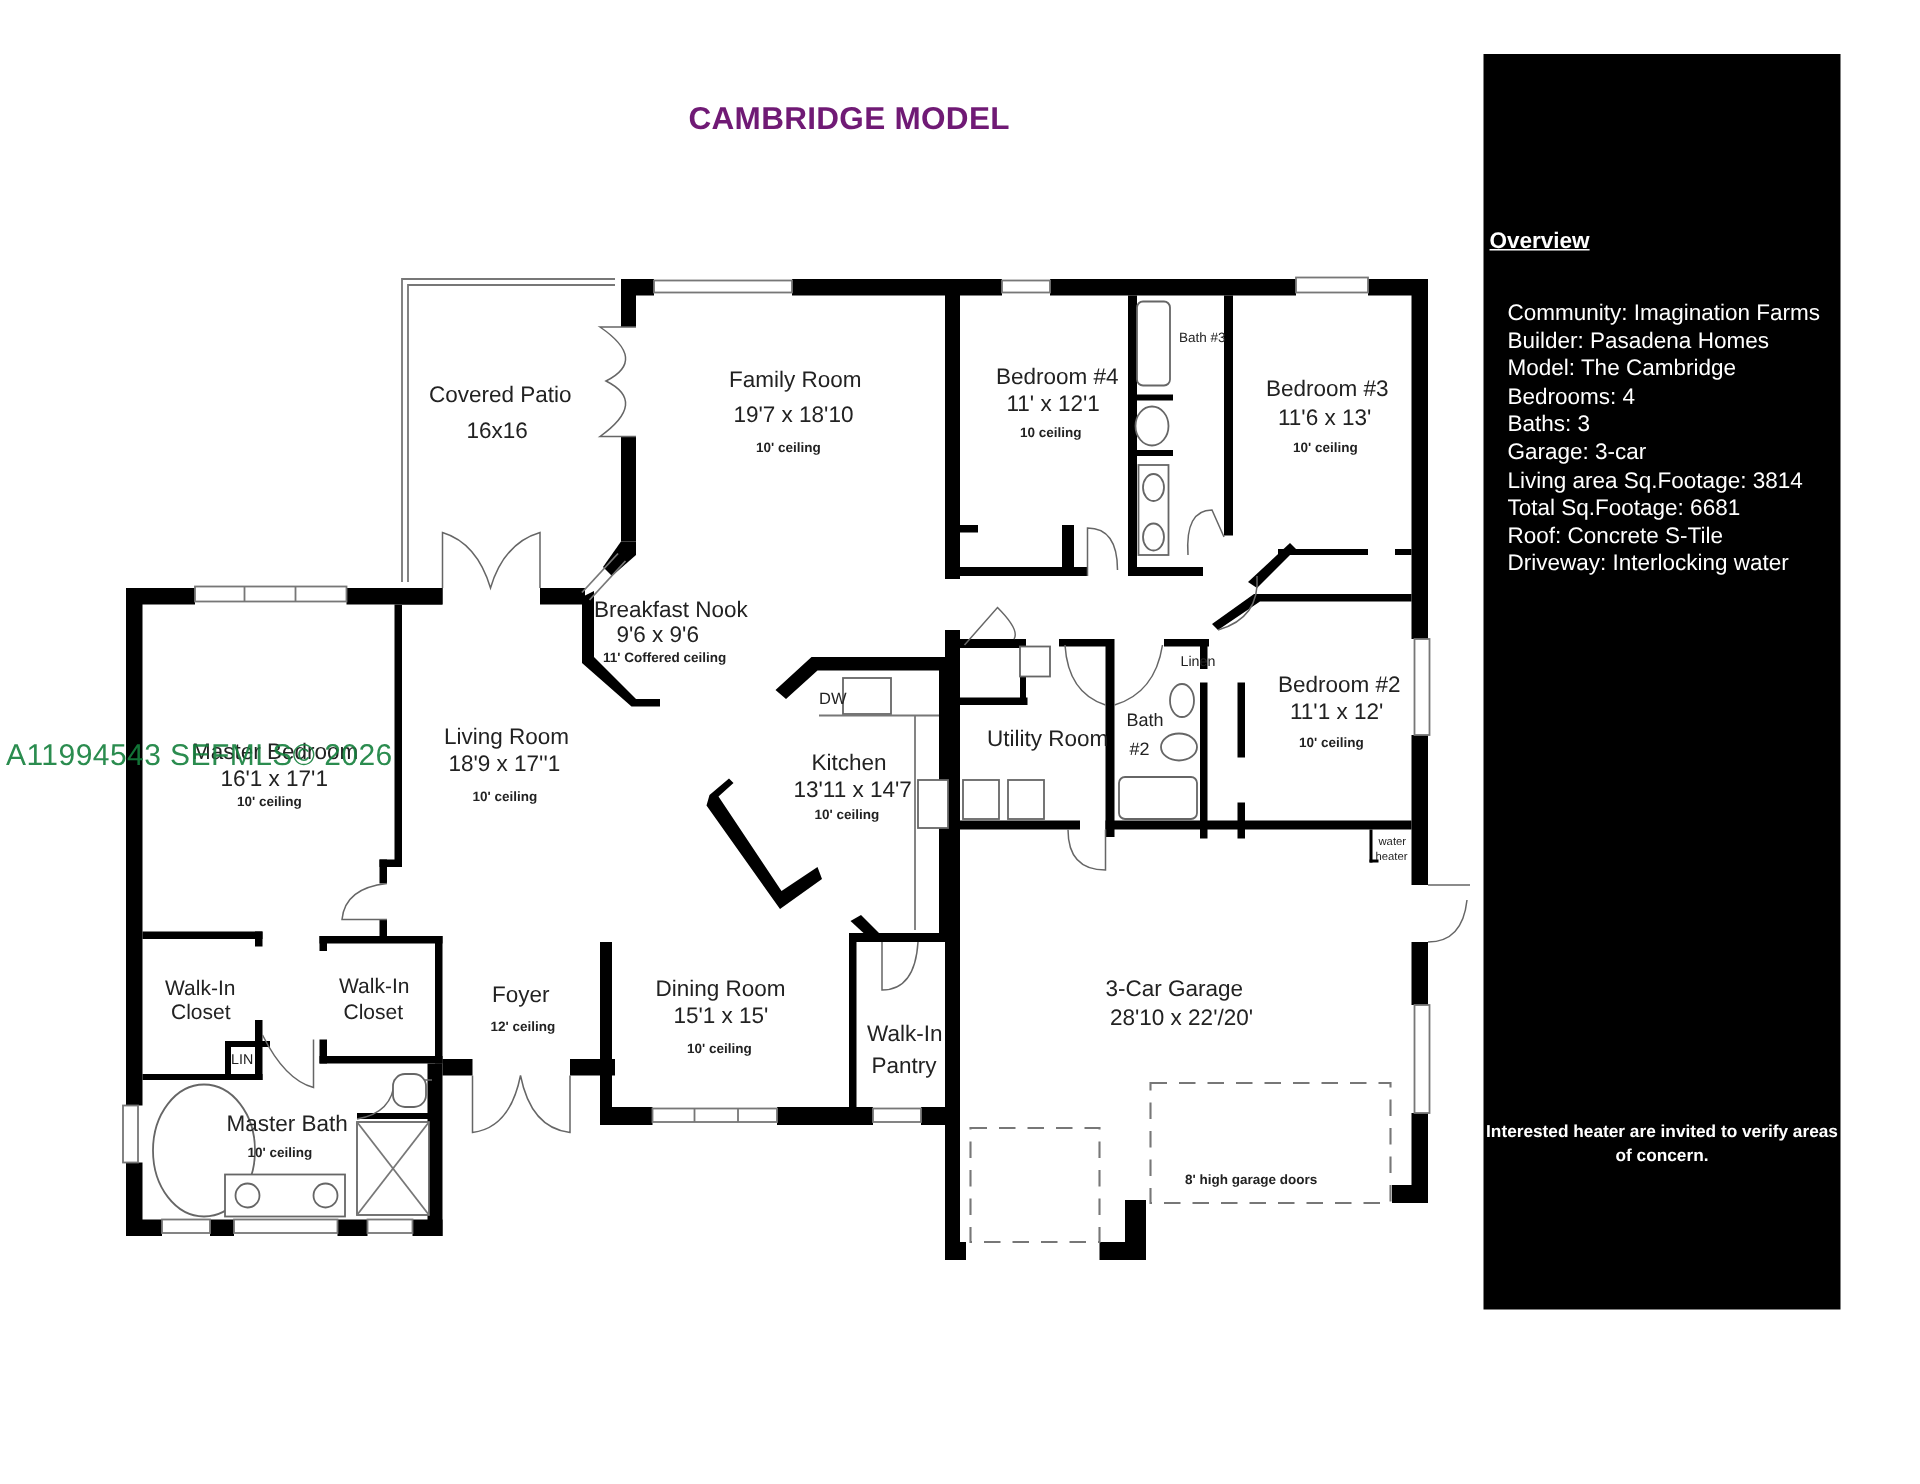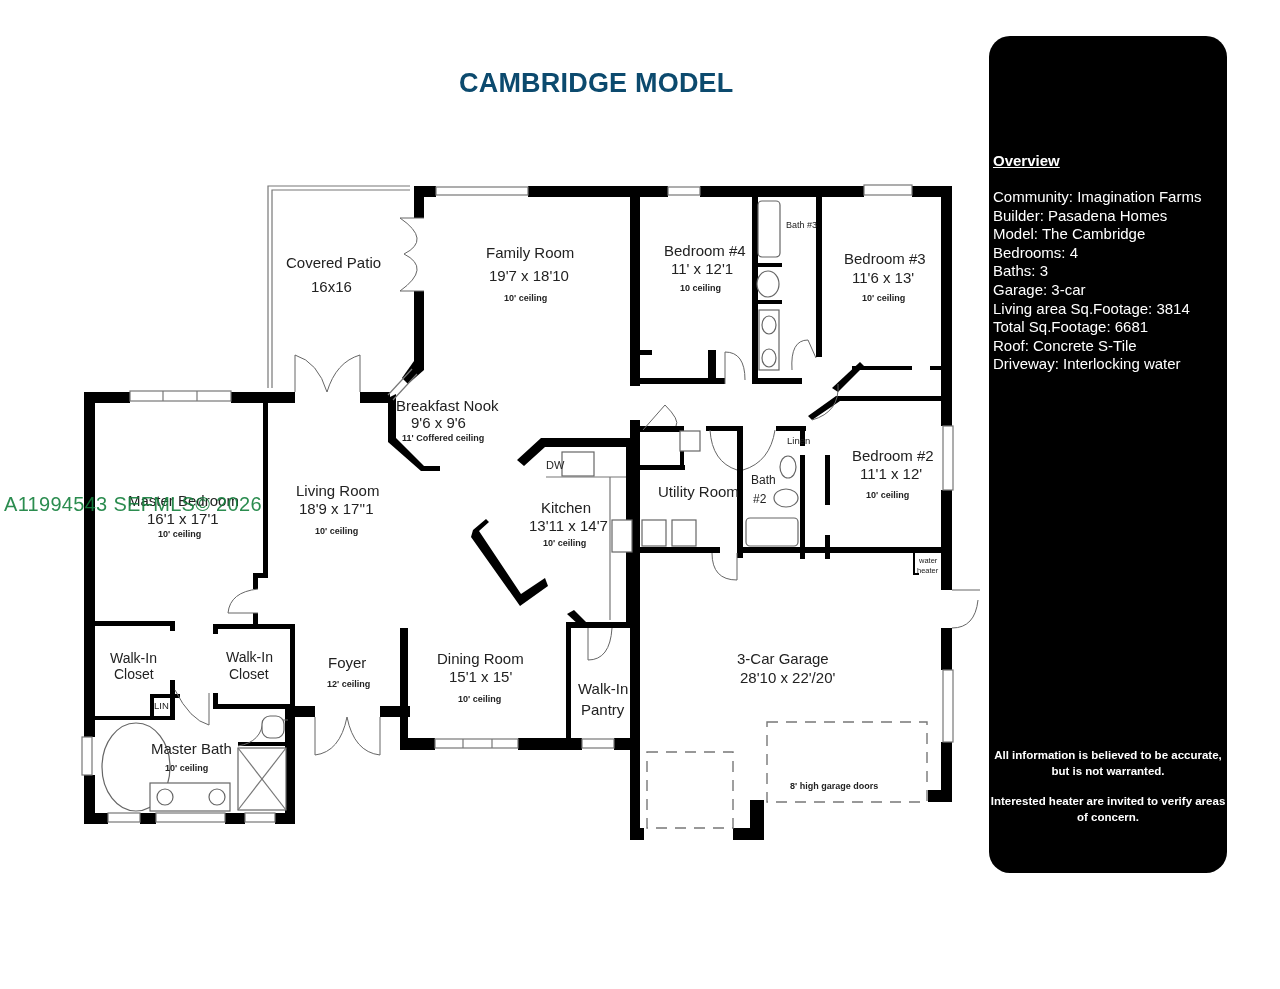--- a/index.html
+++ b/index.html
@@ -1,33 +1,33 @@
 <!DOCTYPE html>
 <html><head>
 <meta charset="utf-8">
 <style>
   html, body { margin: 0; padding: 0; background: #ffffff; }
   body { width: 1280px; height: 989px; position: relative; overflow: hidden; font-family: "Liberation Sans", sans-serif; }
-  #plan-title { position: absolute; left: 459px; top: 68px; font-size: 27px; font-weight: bold; color: #0c4a6e; letter-spacing: 0.2px; }
+  #plan-title { position: absolute; left: 459px; top: 68px; font-size: 21px; font-weight: bold; color: #701a75; letter-spacing: 0.2px; }
   #plan { position: absolute; left: 0; top: 0; width: 980px; height: 989px; }
   .lbl { font-family: "Liberation Sans", sans-serif; fill: #222; }
   .room { font-size: 15px; }
   .dim { font-size: 15px; }
   .ceil { font-size: 9px; font-weight: bold; }
   .small { font-size: 11px; }
   .tiny { font-size: 7.5px; }
   .wall { fill: #000; }
   .thin { fill: none; stroke: #777; stroke-width: 1.2; }
   .door { fill: none; stroke: #666; stroke-width: 1; }
   .dash { fill: none; stroke: #777; stroke-width: 1.4; stroke-dasharray: 11 8; }
   .fixture { fill: #fff; stroke: #666; stroke-width: 1.2; }
   #watermark { position: absolute; left: 4px; top: 493px; font-size: 20px; color: #15803d; opacity: 0.9; letter-spacing: 0.3px; white-space: nowrap; }
-  #sidebar { position: absolute; left: 989px; top: 36px; width: 238px; height: 837px; background: #000; color: #fff; border-radius: 21px; }
+  #sidebar { position: absolute; left: 989px; top: 36px; width: 238px; height: 837px; background: #000; color: #fff; }
   #ov-title { position: absolute; left: 4px; top: 116px; font-size: 15px; font-weight: bold; text-decoration: underline; }
-  #ov-list { position: absolute; left: 4px; top: 152px; margin: 0; padding: 0; list-style: none; font-size: 15px; line-height: 18.6px; }
+  #ov-list { position: absolute; left: 4px; top: 152px; margin: 12px; padding: 0; list-style: none; font-size: 15px; line-height: 18.6px; }
   #disclaimer { position: absolute; left: 0; top: 711px; width: 238px; text-align: center; font-size: 11.5px; font-weight: bold; line-height: 16px; }
   #disclaimer p { margin: 0 0 14px 0; }
 </style>
 </head>
 <body>
 
 <div id="plan-title">CAMBRIDGE MODEL</div>
 
 <svg id="plan" viewBox="0 0 980 989" xmlns="http://www.w3.org/2000/svg">
 
@@ -295,16 +295,15 @@
     <li>Model: The Cambridge</li>
     <li>Bedrooms: 4</li>
     <li>Baths: 3</li>
     <li>Garage: 3-car</li>
     <li>Living area Sq.Footage: 3814</li>
     <li>Total Sq.Footage: 6681</li>
     <li>Roof: Concrete S-Tile</li>
     <li>Driveway: Interlocking water</li>
   </ul>
   <div id="disclaimer">
-    <p>All information is believed to be accurate, but is not warranted.</p>
     <p>Interested heater are invited to verify areas of concern.</p>
   </div>
 </div>
 
 </body></html>

